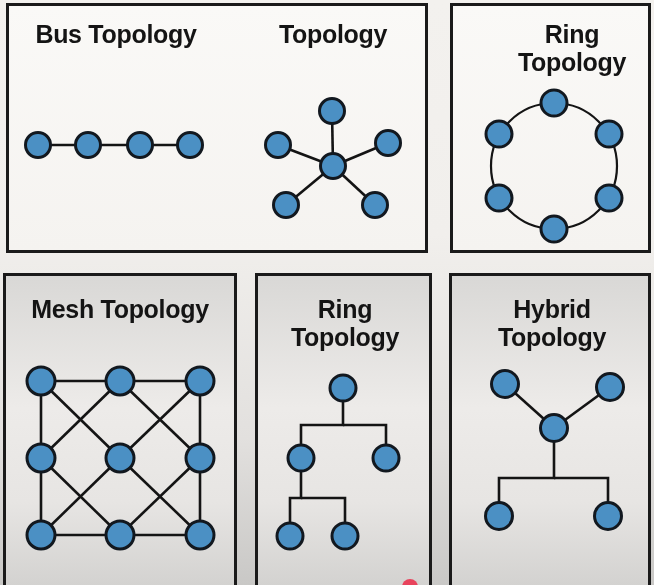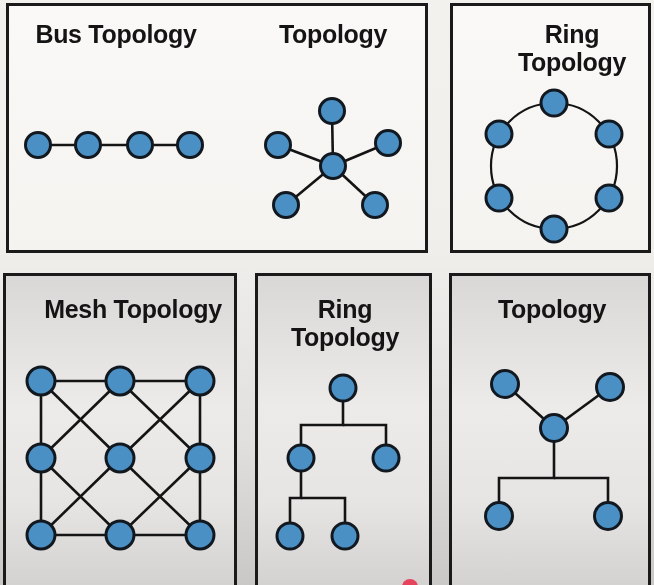--- a/index.html
+++ b/index.html
@@ -91,21 +91,21 @@
         <circle cx="101" cy="97" r="13" fill="#4b90c4" stroke="#12181f" stroke-width="3"></circle>
         <circle cx="46" cy="128" r="13" fill="#4b90c4" stroke="#12181f" stroke-width="3"></circle>
         <circle cx="156" cy="128" r="13" fill="#4b90c4" stroke="#12181f" stroke-width="3"></circle>
         <circle cx="46" cy="192" r="13" fill="#4b90c4" stroke="#12181f" stroke-width="3"></circle>
         <circle cx="156" cy="192" r="13" fill="#4b90c4" stroke="#12181f" stroke-width="3"></circle>
         <circle cx="101" cy="223" r="13" fill="#4b90c4" stroke="#12181f" stroke-width="3"></circle>
       </svg>
   </div>
 
   <div class="panel bottom panel-mesh">
-    <div class="title" style="left:114px;top:19px;margin-left:13px;">Mesh Topology</div>
+    <div class="title" style="left:114px;top:19px;">Mesh Topology</div>
     <svg class="diagram">
         <line x1="35" y1="105" x2="114" y2="105" stroke="#141414" stroke-width="2.6"></line>
         <line x1="114" y1="105" x2="194" y2="105" stroke="#141414" stroke-width="2.6"></line>
         <line x1="35" y1="259" x2="114" y2="259" stroke="#141414" stroke-width="2.6"></line>
         <line x1="114" y1="259" x2="194" y2="259" stroke="#141414" stroke-width="2.6"></line>
         <line x1="35" y1="105" x2="35" y2="182" stroke="#141414" stroke-width="2.6"></line>
         <line x1="35" y1="182" x2="35" y2="259" stroke="#141414" stroke-width="2.6"></line>
         <line x1="194" y1="105" x2="194" y2="182" stroke="#141414" stroke-width="2.6"></line>
         <line x1="194" y1="182" x2="194" y2="259" stroke="#141414" stroke-width="2.6"></line>
         <line x1="35" y1="105" x2="114" y2="182" stroke="#141414" stroke-width="2.6"></line>
@@ -141,20 +141,21 @@
         <circle cx="85" cy="112" r="13" fill="#4b90c4" stroke="#12181f" stroke-width="3"></circle>
         <circle cx="43" cy="182" r="13" fill="#4b90c4" stroke="#12181f" stroke-width="3"></circle>
         <circle cx="128" cy="182" r="13" fill="#4b90c4" stroke="#12181f" stroke-width="3"></circle>
         <circle cx="32" cy="260" r="13" fill="#4b90c4" stroke="#12181f" stroke-width="3"></circle>
         <circle cx="87" cy="260" r="13" fill="#4b90c4" stroke="#12181f" stroke-width="3"></circle>
       </svg>
   </div>
 
   <div class="panel bottom panel-hybrid">
     <div class="title" style="left:100px;top:19px;">
+      <div>Hybrid</div>
       <div>Topology</div>
     </div>
     <svg class="diagram">
         <line x1="102" y1="152" x2="53" y2="108" stroke="#141414" stroke-width="2.6"></line>
         <line x1="102" y1="152" x2="158" y2="111" stroke="#141414" stroke-width="2.6"></line>
         <polyline points="102,152 102,202 47,202 47,240" fill="none" stroke="#141414" stroke-width="2.6"></polyline>
         <polyline points="102,202 156,202 156,240" fill="none" stroke="#141414" stroke-width="2.6"></polyline>
         <circle cx="53" cy="108" r="13.5" fill="#4b90c4" stroke="#12181f" stroke-width="3"></circle>
         <circle cx="158" cy="111" r="13.5" fill="#4b90c4" stroke="#12181f" stroke-width="3"></circle>
         <circle cx="102" cy="152" r="13.5" fill="#4b90c4" stroke="#12181f" stroke-width="3"></circle>

